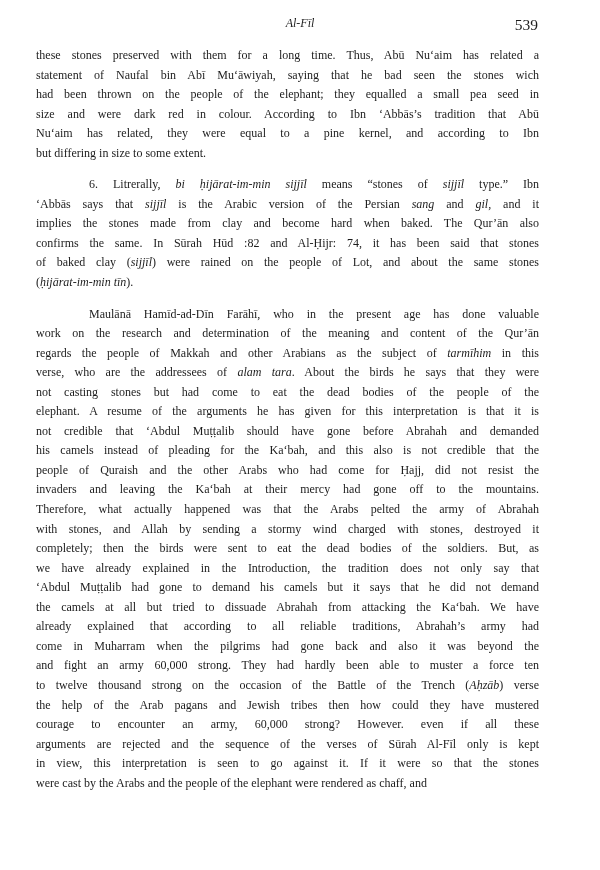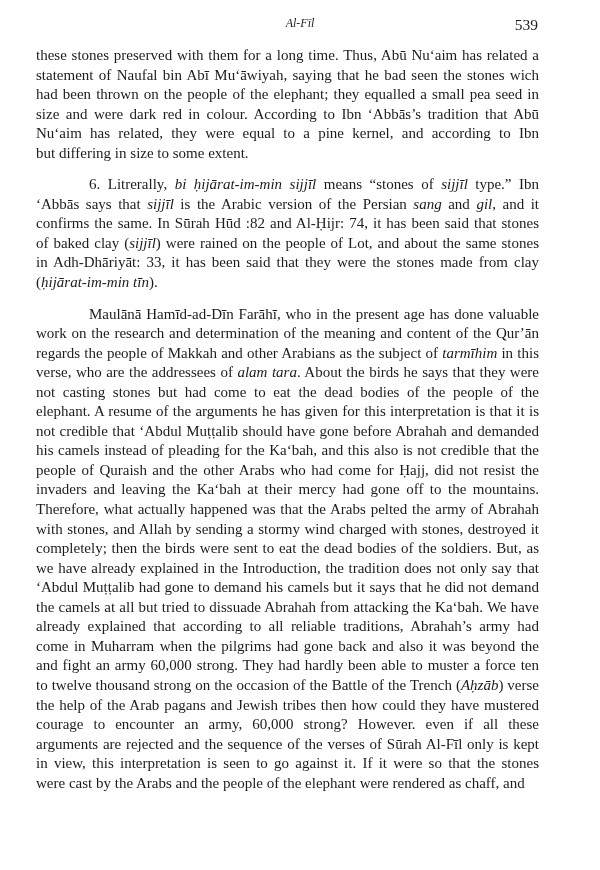--- a/index.html
+++ b/index.html
@@ -43,21 +43,21 @@
     right: 62px;
     top: 2px;
     font-size: 15.5px;
     font-family: Liberation Serif, serif;
   }
   .body-text {
     position: absolute;
     left: 36px;
     width: 503px;
     top: 46px;
-    font-size: 15px;
+    font-size: 12px;
     line-height: 19.55px;
   }
   .line {
     display: block;
     white-space: nowrap;
     text-align: justify;
     text-align-last: justify;
     height: 19.55px;
   }
   .line.last {
@@ -88,23 +88,23 @@
         <span class="line"><span>statement of Naufal bin Abī Mu‘āwiyah, saying that he bad seen the stones wich</span></span>
         <span class="line"><span>had been thrown on the people of the elephant; they equalled a small pea seed in</span></span>
         <span class="line"><span>size and were dark red in colour. According to Ibn ‘Abbās’s tradition that Abū</span></span>
         <span class="line"><span>Nu‘aim has related, they were equal to a pine kernel, and according to Ibn</span></span>
         <span class="line last"><span>but differing in size to some extent.</span></span>
       </div>
     <div class="para-gap"></div>
     <div>
         <span class="line indent"><span>6. Litrerally, </span><em>bi ḥijārat-im-min sijjīl</em><span> means “stones of </span><em>sijjīl</em><span> type.” Ibn</span></span>
         <span class="line"><span>‘Abbās says that </span><em>sijjīl</em><span> is the Arabic version of the Persian </span><em>sang</em><span> and </span><em>gil</em><span>, and it</span></span>
+        <span class="line"><span>implies  the stones made from clay and become hard when baked. The Qur’ān also</span></span>
         <span class="line"><span>confirms the  same. In Sūrah Hūd :82 and Al-Ḥijr: 74, it has been said that stones</span></span>
         <span class="line"><span>of baked clay (</span><em>sijjīl</em><span>) were rained on the people of Lot, and about the same stones</span></span>
-        <span class="line"><span>in Adh-Dhāriyāt: 33, it has been said that they were the stones made from clay</span></span>
         <span class="line last"><span>(</span><em>ḥijārat-im-min tīn</em><span>).</span></span>
       </div>
     <div class="para-gap"></div>
     <div>
         <span class="line indent"><span>Maulānā Hamīd-ad-Dīn Farāhī, who in the present age has done valuable</span></span>
         <span class="line"><span>work on the research and determination of the meaning and content of the Qur’ān</span></span>
         <span class="line"><span>regards the people of Makkah and other Arabians as the subject of </span><em>tarmīhim</em><span> in this</span></span>
         <span class="line"><span>verse,  who are the addressees of </span><em>alam tara</em><span>. About the birds he says that they were</span></span>
         <span class="line"><span>not casting stones but had come to eat the dead bodies of the people of the</span></span>
         <span class="line"><span>elephant. A resume of the arguments he has given for this interpretation is that it is</span></span>

